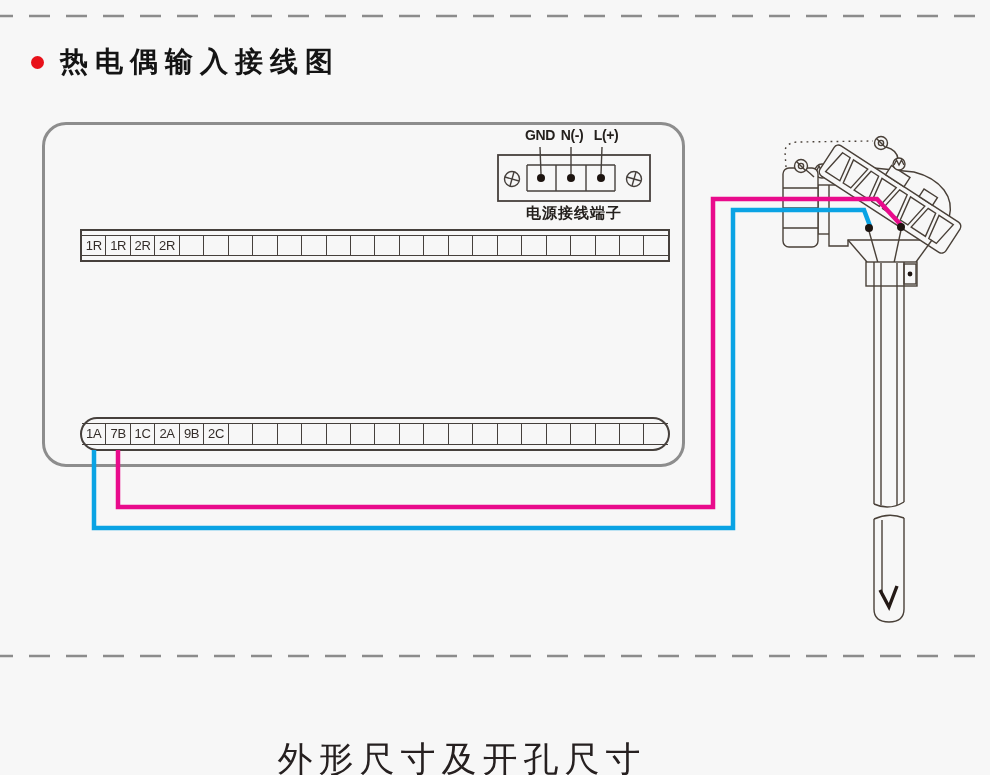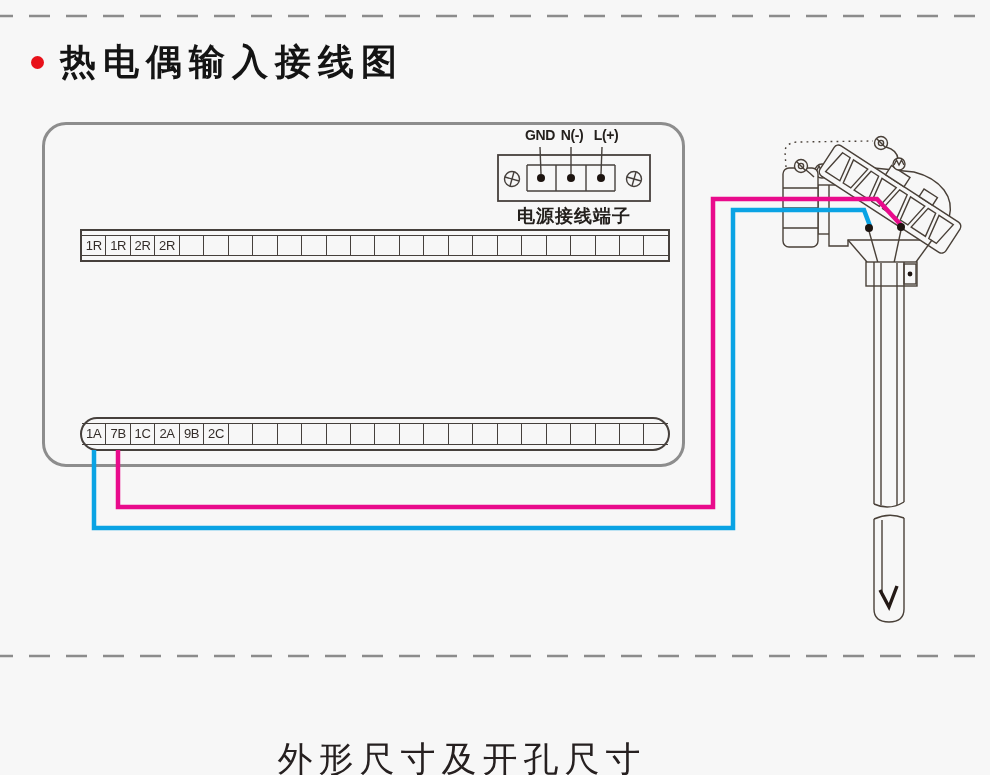--- a/index.html
+++ b/index.html
@@ -4,21 +4,21 @@
 <style>
   html,body{margin:0;padding:0;background:#f7f7f7;}
   .canvas{
     position:relative;width:990px;height:775px;background:#f7f7f7;
     font-family:"Liberation Sans",sans-serif;overflow:hidden;
   }
   .abs{position:absolute;}
   
   .hdr-bullet{position:absolute;left:31px;top:56px;width:13px;height:13px;border-radius:50%;}
   .hdr-title{
-    position:absolute;left:60px;top:46px;font-size:36px;line-height:32px;
+    position:absolute;left:60px;top:46px;font-size:28px;line-height:32px;
     font-weight:600;color:#141414;letter-spacing:7px;white-space:nowrap;
   }
   
   .panel{
     position:absolute;left:42px;top:122px;width:643px;height:345px;
     border:3px solid #8d8d8d;border-radius:24px;box-sizing:border-box;
   }
   
   .strip{
     position:absolute;display:flex;flex-direction:column;
@@ -38,21 +38,21 @@
   }
   .strip-cell:last-child{border-right:none;}
   
   .pwr-label{
     position:absolute;top:128px;transform:translateX(-50%);
     font:700 14px/1 "Liberation Sans",sans-serif;letter-spacing:-0.4px;color:#24201d;
     white-space:nowrap;
   }
   .pwr-caption{
     position:absolute;left:574px;top:204px;transform:translateX(-50%);
-    font-size:18px;font-weight:700;color:#24201d;letter-spacing:1px;white-space:nowrap;
+    font-size:15px;font-weight:700;color:#24201d;letter-spacing:1px;white-space:nowrap;
   }
   
   .tc-label{
     position:absolute;left:872px;top:103px;transform:translateX(-50%);
     font-size:23px;font-weight:600;color:#3a3430;letter-spacing:1px;white-space:nowrap;
   }
   
   .footer-title{
     position:absolute;left:462px;top:736px;transform:translateX(-50%);
     font-size:35px;font-weight:400;color:#262020;letter-spacing:6px;white-space:nowrap;

